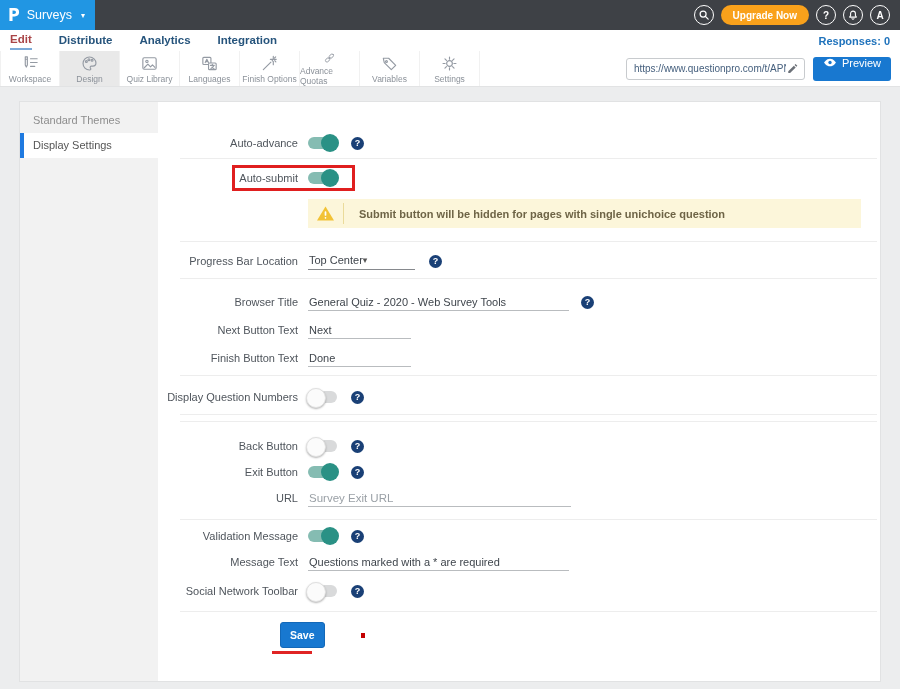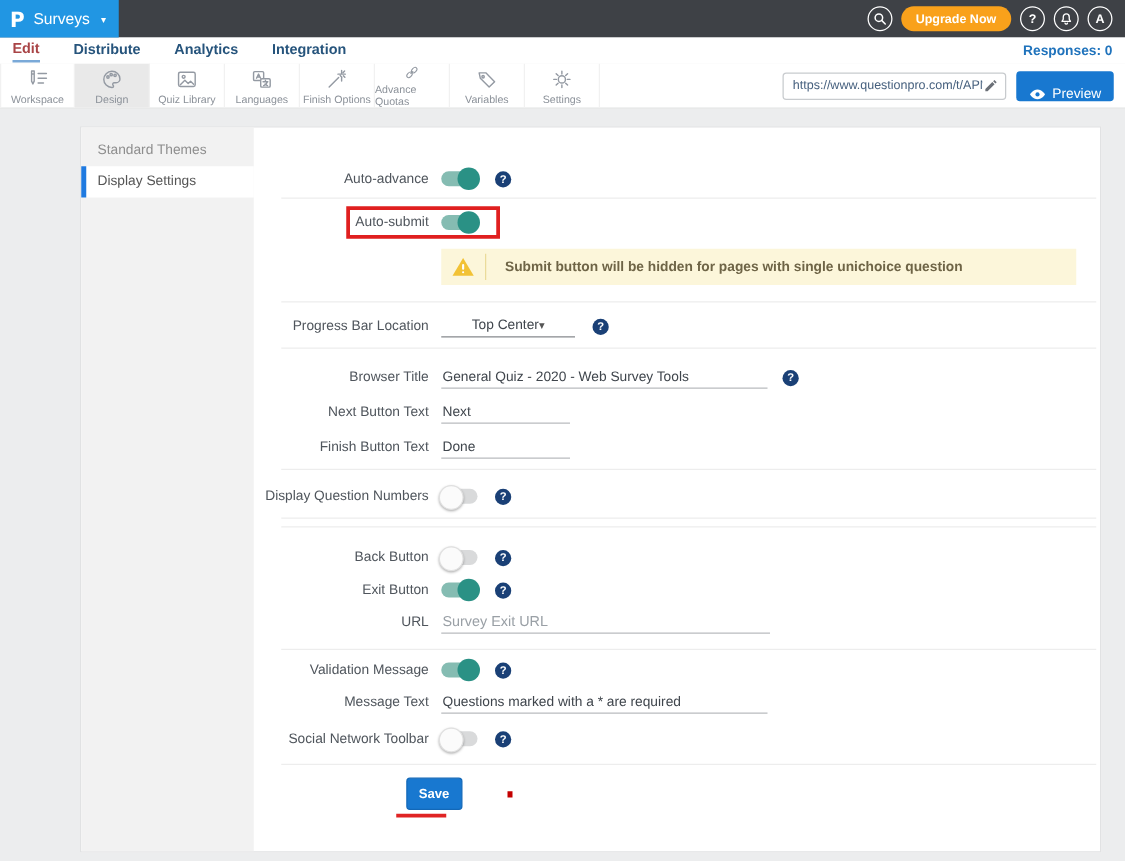--- a/index.html
+++ b/index.html
@@ -36,24 +36,24 @@
 
   
   .toolbar{height:36px;background:#fff;border-bottom:1px solid #e2e3e4;display:flex;align-items:stretch;}
   .tool{width:60px;display:flex;flex-direction:column;align-items:center;justify-content:center;gap:1px;color:#8b9199;font-size:8.5px;cursor:pointer;border-right:1px solid #f1f1f1;}
   .tool:first-child{border-left:1px solid #f1f1f1;}
   .tool.active{background:#e9e9e9;}
   .tool svg{stroke:#949aa3;fill:none;stroke-width:1.2;stroke-linecap:round;stroke-linejoin:round;}
   .toolbar-right{margin-left:auto;display:flex;align-items:center;gap:8px;padding-right:9px;}
   .url-box{display:flex;align-items:center;border:1px solid #c8cbce;border-radius:3px;height:22px;padding:0 5px 0 7px;background:#fff;}
   .url-box input{border:none;outline:none;width:152px;font-size:10px;color:#46607e;font-family:inherit;background:transparent;}
-  .preview-btn{background:var(--c-accent_blue);border:none;border-radius:3px;height:24px;padding:0 10px;color:#fff;font-size:11px;display:flex;align-items:flex-end;gap:5px;cursor:pointer;font-family:inherit;}
+  .preview-btn{background:var(--c-accent_blue);border:none;border-radius:3px;height:24px;padding:0 10px;color:#fff;font-size:11px;display:flex;align-items:flex-start;gap:5px;cursor:pointer;font-family:inherit;}
 
   
-  .page{padding:14px 19px 0;margin-left:45px;}
+  .page{padding:14px 19px 0;}
   .card{display:flex;background:#fff;border:1px solid #e1e2e3;min-height:581px;}
   .sidebar{width:138px;background:#f2f2f2;padding-top:6px;flex-shrink:0;}
   .side-item{height:25px;line-height:25px;padding-left:13px;font-size:11px;color:#8e8e8e;cursor:pointer;}
   .side-item.active{background:#fff;color:#555;border-left:4px solid var(--c-sidebar_active_border);padding-left:9px;}
 
   .content{flex:1;padding-top:28px;position:relative;min-width:0;}
   .row{display:flex;align-items:center;min-height:26px;}
   .row-label{width:140px;text-align:right;font-size:11px;color:#4f555c;flex-shrink:0;}
   .ctl{display:flex;align-items:center;margin-left:10px;}
 
@@ -68,21 +68,21 @@
   .divider{border-top:1px solid #ededed;margin-left:22px;margin-right:3px;}
 
   .redbox{position:absolute;left:74px;top:0;width:123px;height:26px;border:3px solid var(--c-annotation_red);pointer-events:none;}
 
   .warning{margin:8px 19px 0 150px;background:var(--c-warning_bg);height:29px;display:flex;align-items:center;}
   .warning-icon-wrap{width:36px;display:flex;justify-content:center;align-items:center;align-self:stretch;border-right:1px solid #eadb9a;margin:4px 0;}
   .warning-text{padding-left:15px;font-size:11px;font-weight:bold;color:#6e6446;}
 
   .line-input{border:none;border-bottom:1px solid #b9bcbf;font-size:11px;color:#3f454c;padding:2px 1px;outline:none;background:transparent;font-family:inherit;}
   .line-input::placeholder{color:#9aa0a6;font-size:11.5px;}
-  .dropdown{width:107px;border-bottom:1px solid #86898d;display:flex;justify-content:center;align-items:center;font-size:11px;color:#3f454c;padding:2px 1px 3px;cursor:pointer;}
+  .dropdown{width:107px;border-bottom:1px solid #86898d;display:flex;justify-content:flex-start;align-items:center;font-size:11px;color:#3f454c;padding:2px 1px 3px;cursor:pointer;}
   .dd-caret{color:#555;font-size:9px;}
 
   .save-btn{background:var(--c-accent_blue);border:1px solid #1368b8;border-radius:3px;color:#fff;font-size:10.5px;font-weight:bold;padding:6px 9px;margin-left:122px;cursor:pointer;font-family:inherit;}
   .save-underline{width:40px;height:3px;background:#e02424;margin:3px 0 0 114px;}
   .red-dot{width:4px;height:5px;background:#c40000;margin-left:36px;align-self:center;}
 
   .w261{width:261px;} .w263{width:263px;} .w103{width:103px;}
   .mt2{margin-top:2px;} .mt3{margin-top:3px;} .mt4{margin-top:4px;} .mt6{margin-top:6px;}
   .mt7{margin-top:7px;} .mt8{margin-top:8px;} .mt10{margin-top:10px;} .mt11{margin-top:11px;} .mt13{margin-top:13px;}
 </style>

